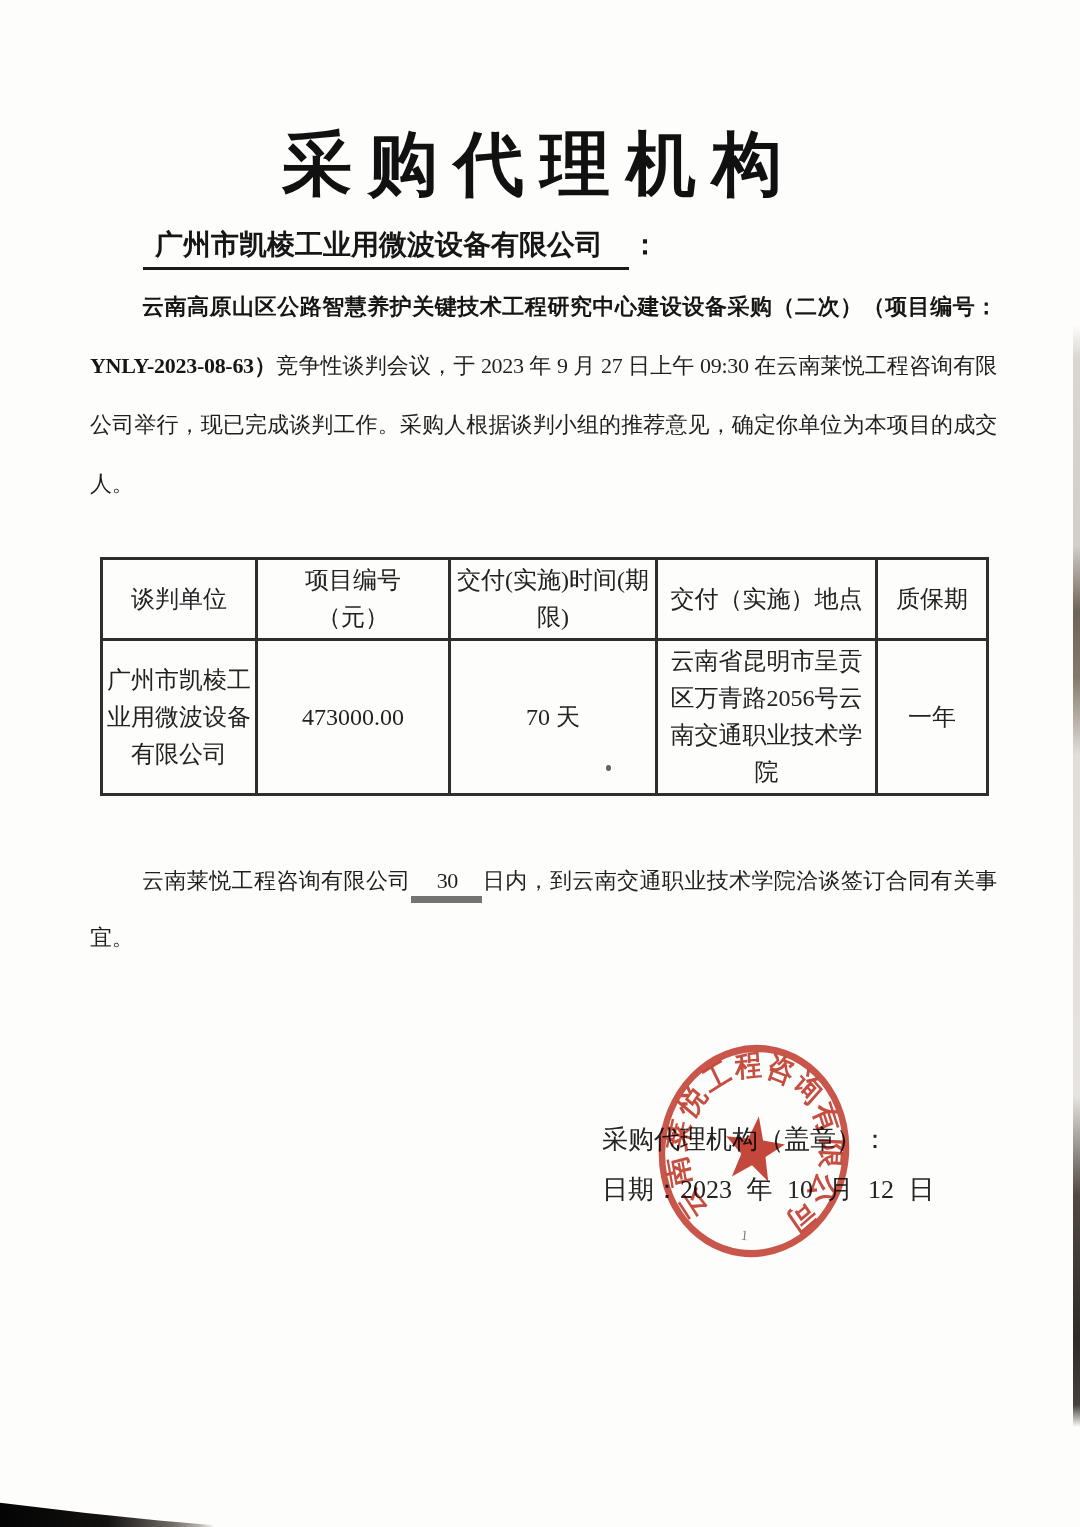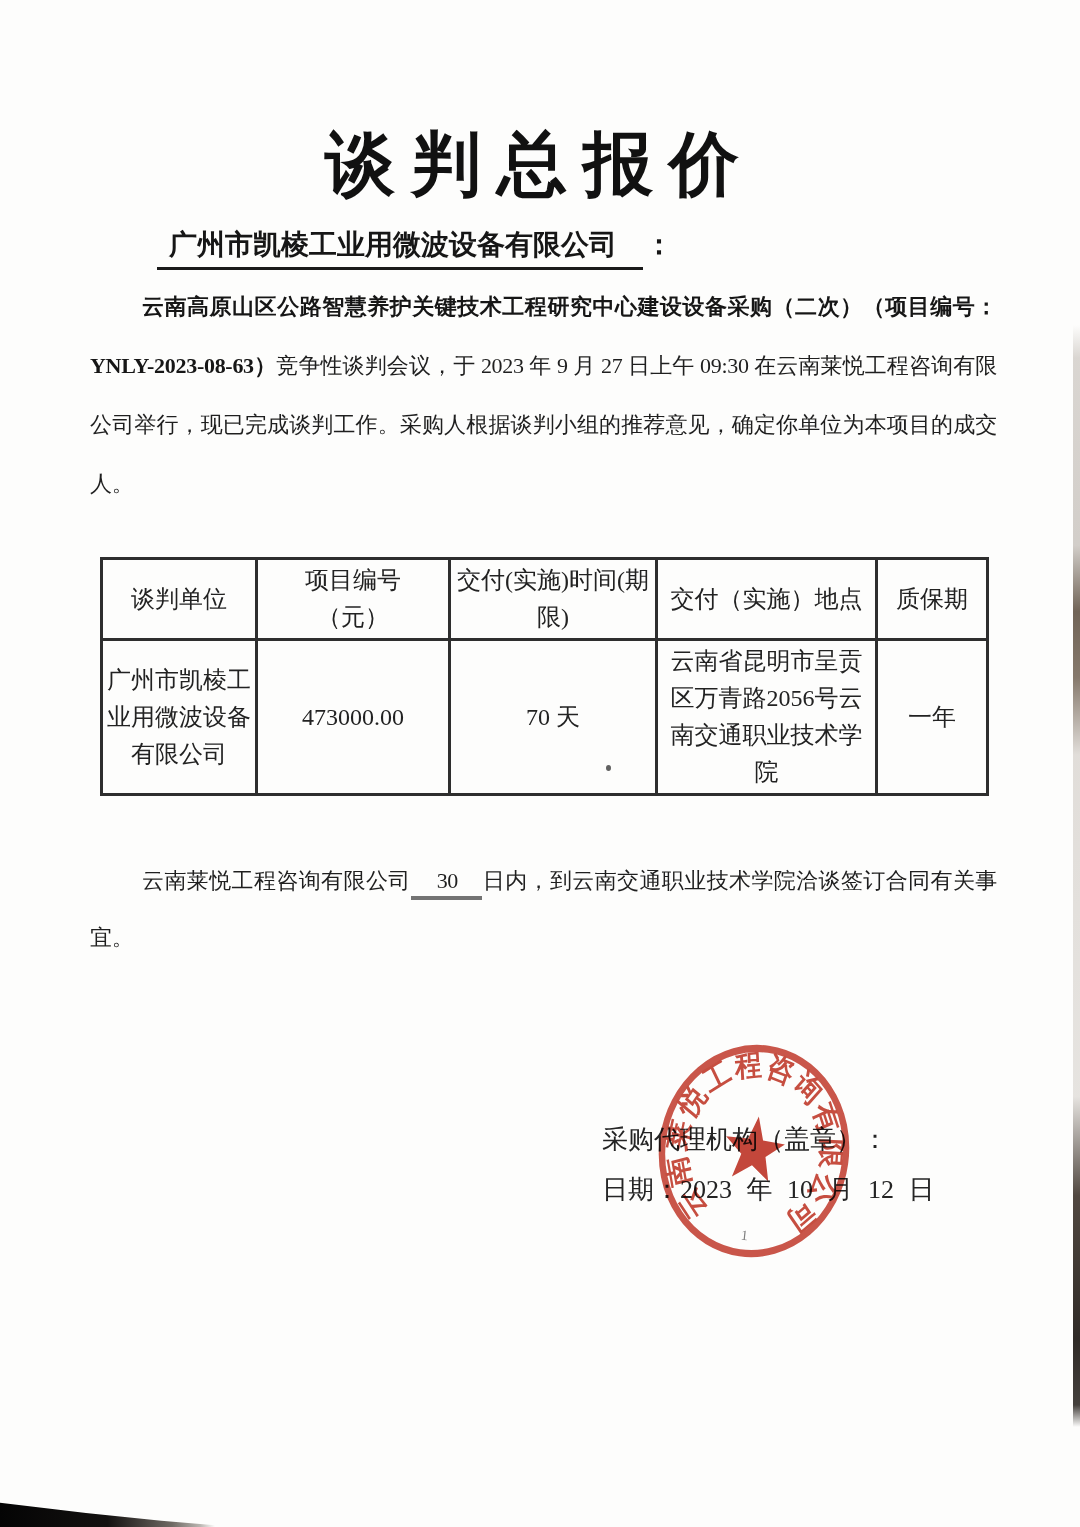--- a/index.html
+++ b/index.html
@@ -13,21 +13,21 @@
     color:#1d1d1d;
   }
   .title{
     position:absolute;left:0;top:118px;width:100%;
     text-align:center;
     font-size:70px;font-weight:bold;
     letter-spacing:16px;
     color:#111;
   }
   .addressee{
-    position:absolute;left:157px;top:226px;
+    position:absolute;left:143px;top:226px;
     font-size:28px;font-weight:bold;color:#161616;
     white-space:nowrap;
   }
   .addressee .name{
     display:inline-block;
     padding:0 26px 3px 12px;
     border-bottom:3px solid #1a1a1a;
   }
   .addressee .colon{margin-left:2px;}
   .para{
@@ -53,21 +53,21 @@
     line-height:37px;
     white-space:pre-line;
   }
   .doc-table .hrow{height:74px;}
   .doc-table .brow{height:154px;}
   .cell-addr{word-break:break-all;}
   .notice{top:852px;line-height:57px;}
   .notice .days{
     display:inline-block;text-indent:0;
     padding:0 24px 0 26px;
-    border-bottom:4px solid #737373;
+    border-bottom:7px solid #737373;
     line-height:30px;
   }
   .sig-line{
     position:absolute;left:602px;
     font-size:26px;color:#242424;white-space:nowrap;
   }
   .sig-agency{top:1122px;}
   .sig-date{top:1172px;word-spacing:8px;text-align:center;}
   .stamp{
     position:absolute;left:653px;top:1038px;
@@ -105,21 +105,21 @@
     position:absolute;left:741px;top:1228px;
     font-size:14px;color:#555;opacity:.75;
     transform:rotate(6deg);
   }
 </style>
 </head>
 <body>
 
 <div class="page">
 
-  <div class="title">谈判总报价</div>
+  <div class="title">采购代理机构</div>
 
   <div class="addressee">
     <span class="name">广州市凯棱工业用微波设备有限公司</span><span class="colon">：</span>
   </div>
 
   <div class="para para1">
     <span class="b">云南高原山区公路智慧养护关键技术工程研究中心建设设备采购（二次）（项目编号： YNLY-2023-08-63）</span><span>竞争性谈判会议，于 2023 年 9 月 27 日上午 09:30 在云南莱悦工程咨询有限公司举行，现已完成谈判工作。采购人根据谈判小组的推荐意见，确定你单位为本项目的成交人。</span>
   </div>
 
   <table class="doc-table">

